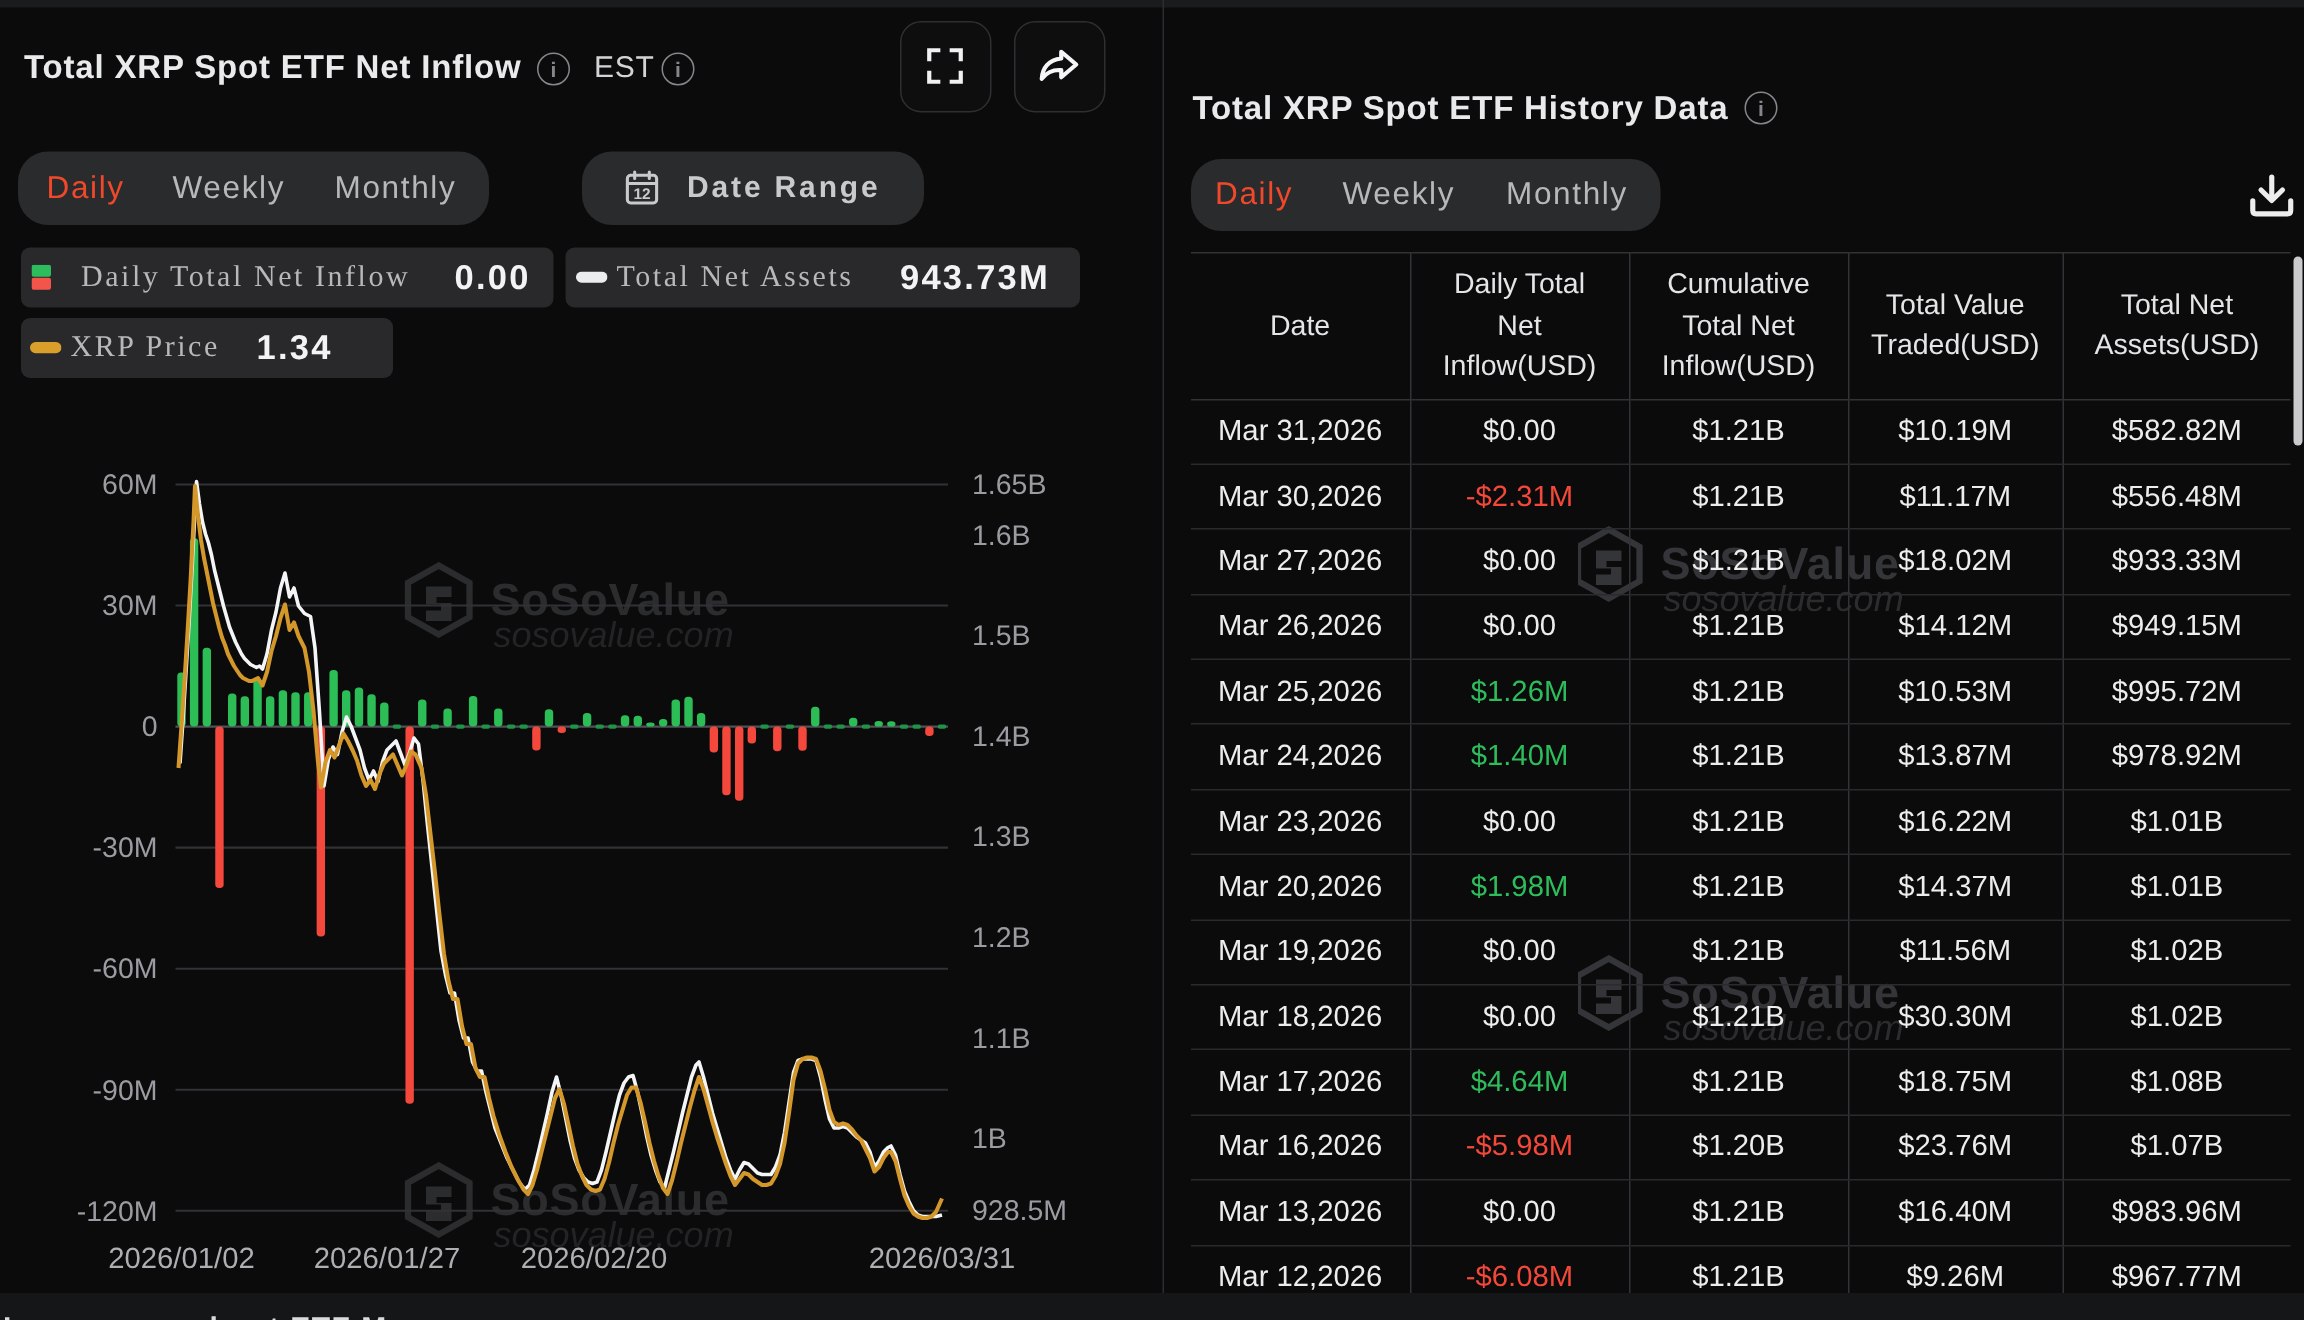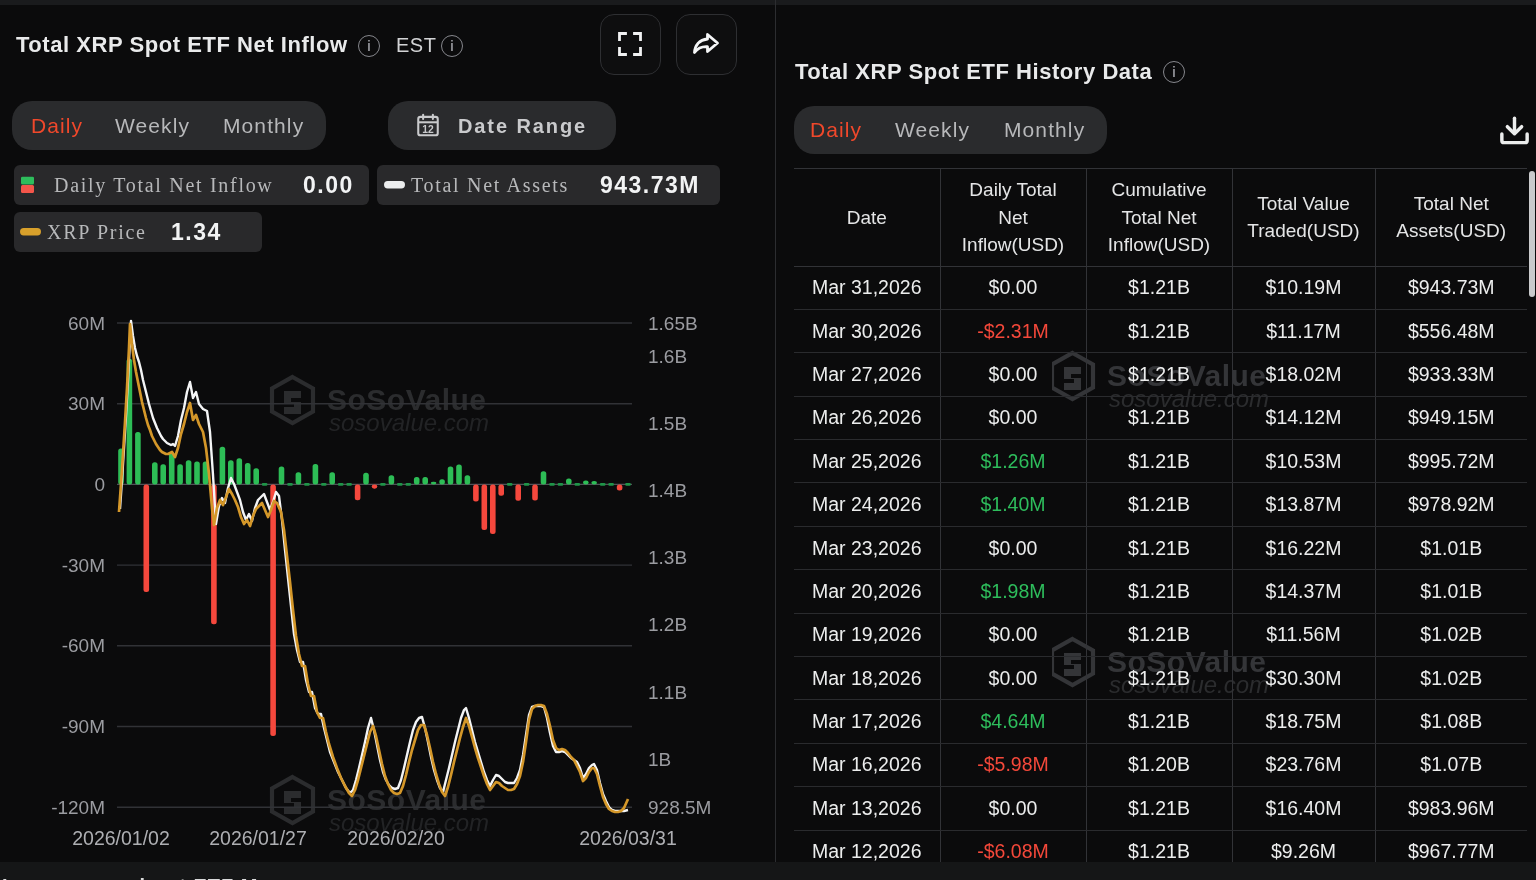--- a/index.html
+++ b/index.html
@@ -245,21 +245,21 @@
       <th>Total Value<br>Traded(USD)</th>
       <th>Total Net<br>Assets(USD)</th>
     </tr>
       </thead>
     <tbody>
 <tr>
           <td>Mar 31,2026</td>
           <td class="c">$0.00</td>
           <td class="c">$1.21B</td>
           <td class="c">$10.19M</td>
-          <td class="c">$943.73M</td>
+          <td class="c">$582.82M</td>
         </tr>
 <tr>
           <td>Mar 30,2026</td>
           <td class="c neg">-$2.31M</td>
           <td class="c">$1.21B</td>
           <td class="c">$11.17M</td>
           <td class="c">$556.48M</td>
         </tr>
 <tr>
           <td>Mar 27,2026</td>

